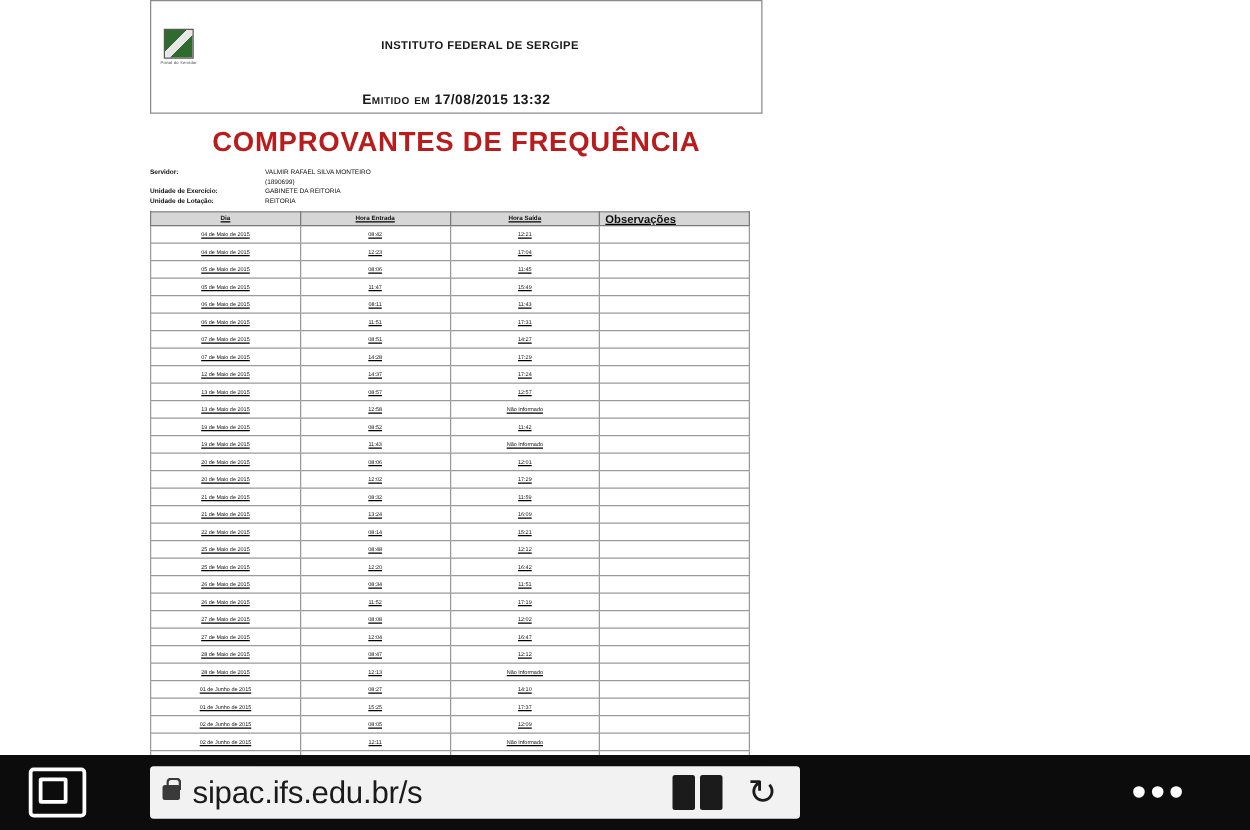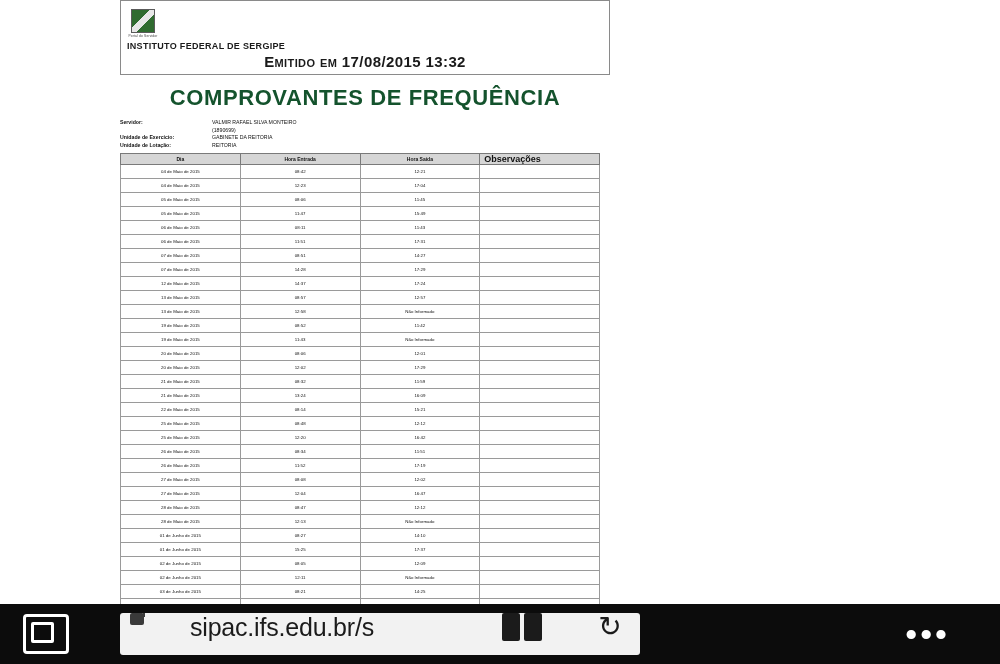--- a/index.html
+++ b/index.html
@@ -38,23 +38,24 @@
   .header-box {
     border: 1px solid #8a8a8a;
     background: #ffffff;
     padding: 2px 4px 4px 4px;
     display: flex;
     flex-direction: column;
     align-items: center;
   }
   .header-top {
     display: flex;
-    flex-direction: column;
-    align-items: flex-start;
+    flex-direction: row;
+    align-items: center;
     width: 100%;
+    margin-top: 15px;
   }
   .brasao {
     width: 36px;
     height: 34px;
     flex: 0 0 36px;
     display: flex;
     flex-direction: column;
     align-items: center;
     justify-content: center;
     margin-top: 2px;
@@ -81,34 +82,34 @@
   .header-titles div {
     font-size: 9px;
     font-weight: bold;
     color: #1a1a1a;
     line-height: 11px;
     letter-spacing: 0.3px;
     font-variant: small-caps;
     text-transform: uppercase;
   }
   .emitido {
-    font-size: 15px;
+    font-size: 11px;
     font-weight: bold;
     color: #1a1a1a;
     letter-spacing: 0.4px;
-    margin-top: 1px;
+    margin-top: 20px;
     font-variant: small-caps;
   }
   h1.doc-title {
     font-size: 22px;
     font-weight: bold;
     letter-spacing: 0.6px;
     text-align: center;
     margin: 10px 0 8px 0;
-    color: #14532d;
+    color: #b91c1c;
     font-variant: small-caps;
     text-transform: uppercase;
   }
   .meta {
     font-size: 5.2px;
     line-height: 7.5px;
     color: #111111;
     margin-bottom: 4px;
   }
   .meta-row {
@@ -121,20 +122,21 @@
     flex: 0 0 92px;
   }
   .meta-val {
     flex: 1 1 auto;
   }
   table.freq {
     border-collapse: collapse;
     width: 480px;
     table-layout: fixed;
     background: #ffffff;
+    text-decoration: underline;
   }
   table.freq th {
     border: 1px solid #7a7a7a;
     background: #d6d6d6;
     font-size: 5px;
     font-weight: bold;
     color: #111111;
     padding: 2px 1px;
     line-height: 6px;
     text-align: center;
@@ -196,24 +198,23 @@
     border-radius: 2px;
   }
   .urlbar {
     flex: 0 0 500px;
     height: 42px;
     margin-left: 28px;
     background: #f2f2f2;
     border-radius: 3px;
     display: flex;
     flex-direction: row;
-    align-items: flex-start;
+    align-items: center;
     padding: 0 10px;
     overflow: hidden;
-    gap: 36px;
   }
   .lock-icon {
     width: 14px;
     height: 12px;
     background: #3a3a3a;
     border-radius: 2px;
     position: relative;
     margin-right: 10px;
     flex: 0 0 14px;
   }

